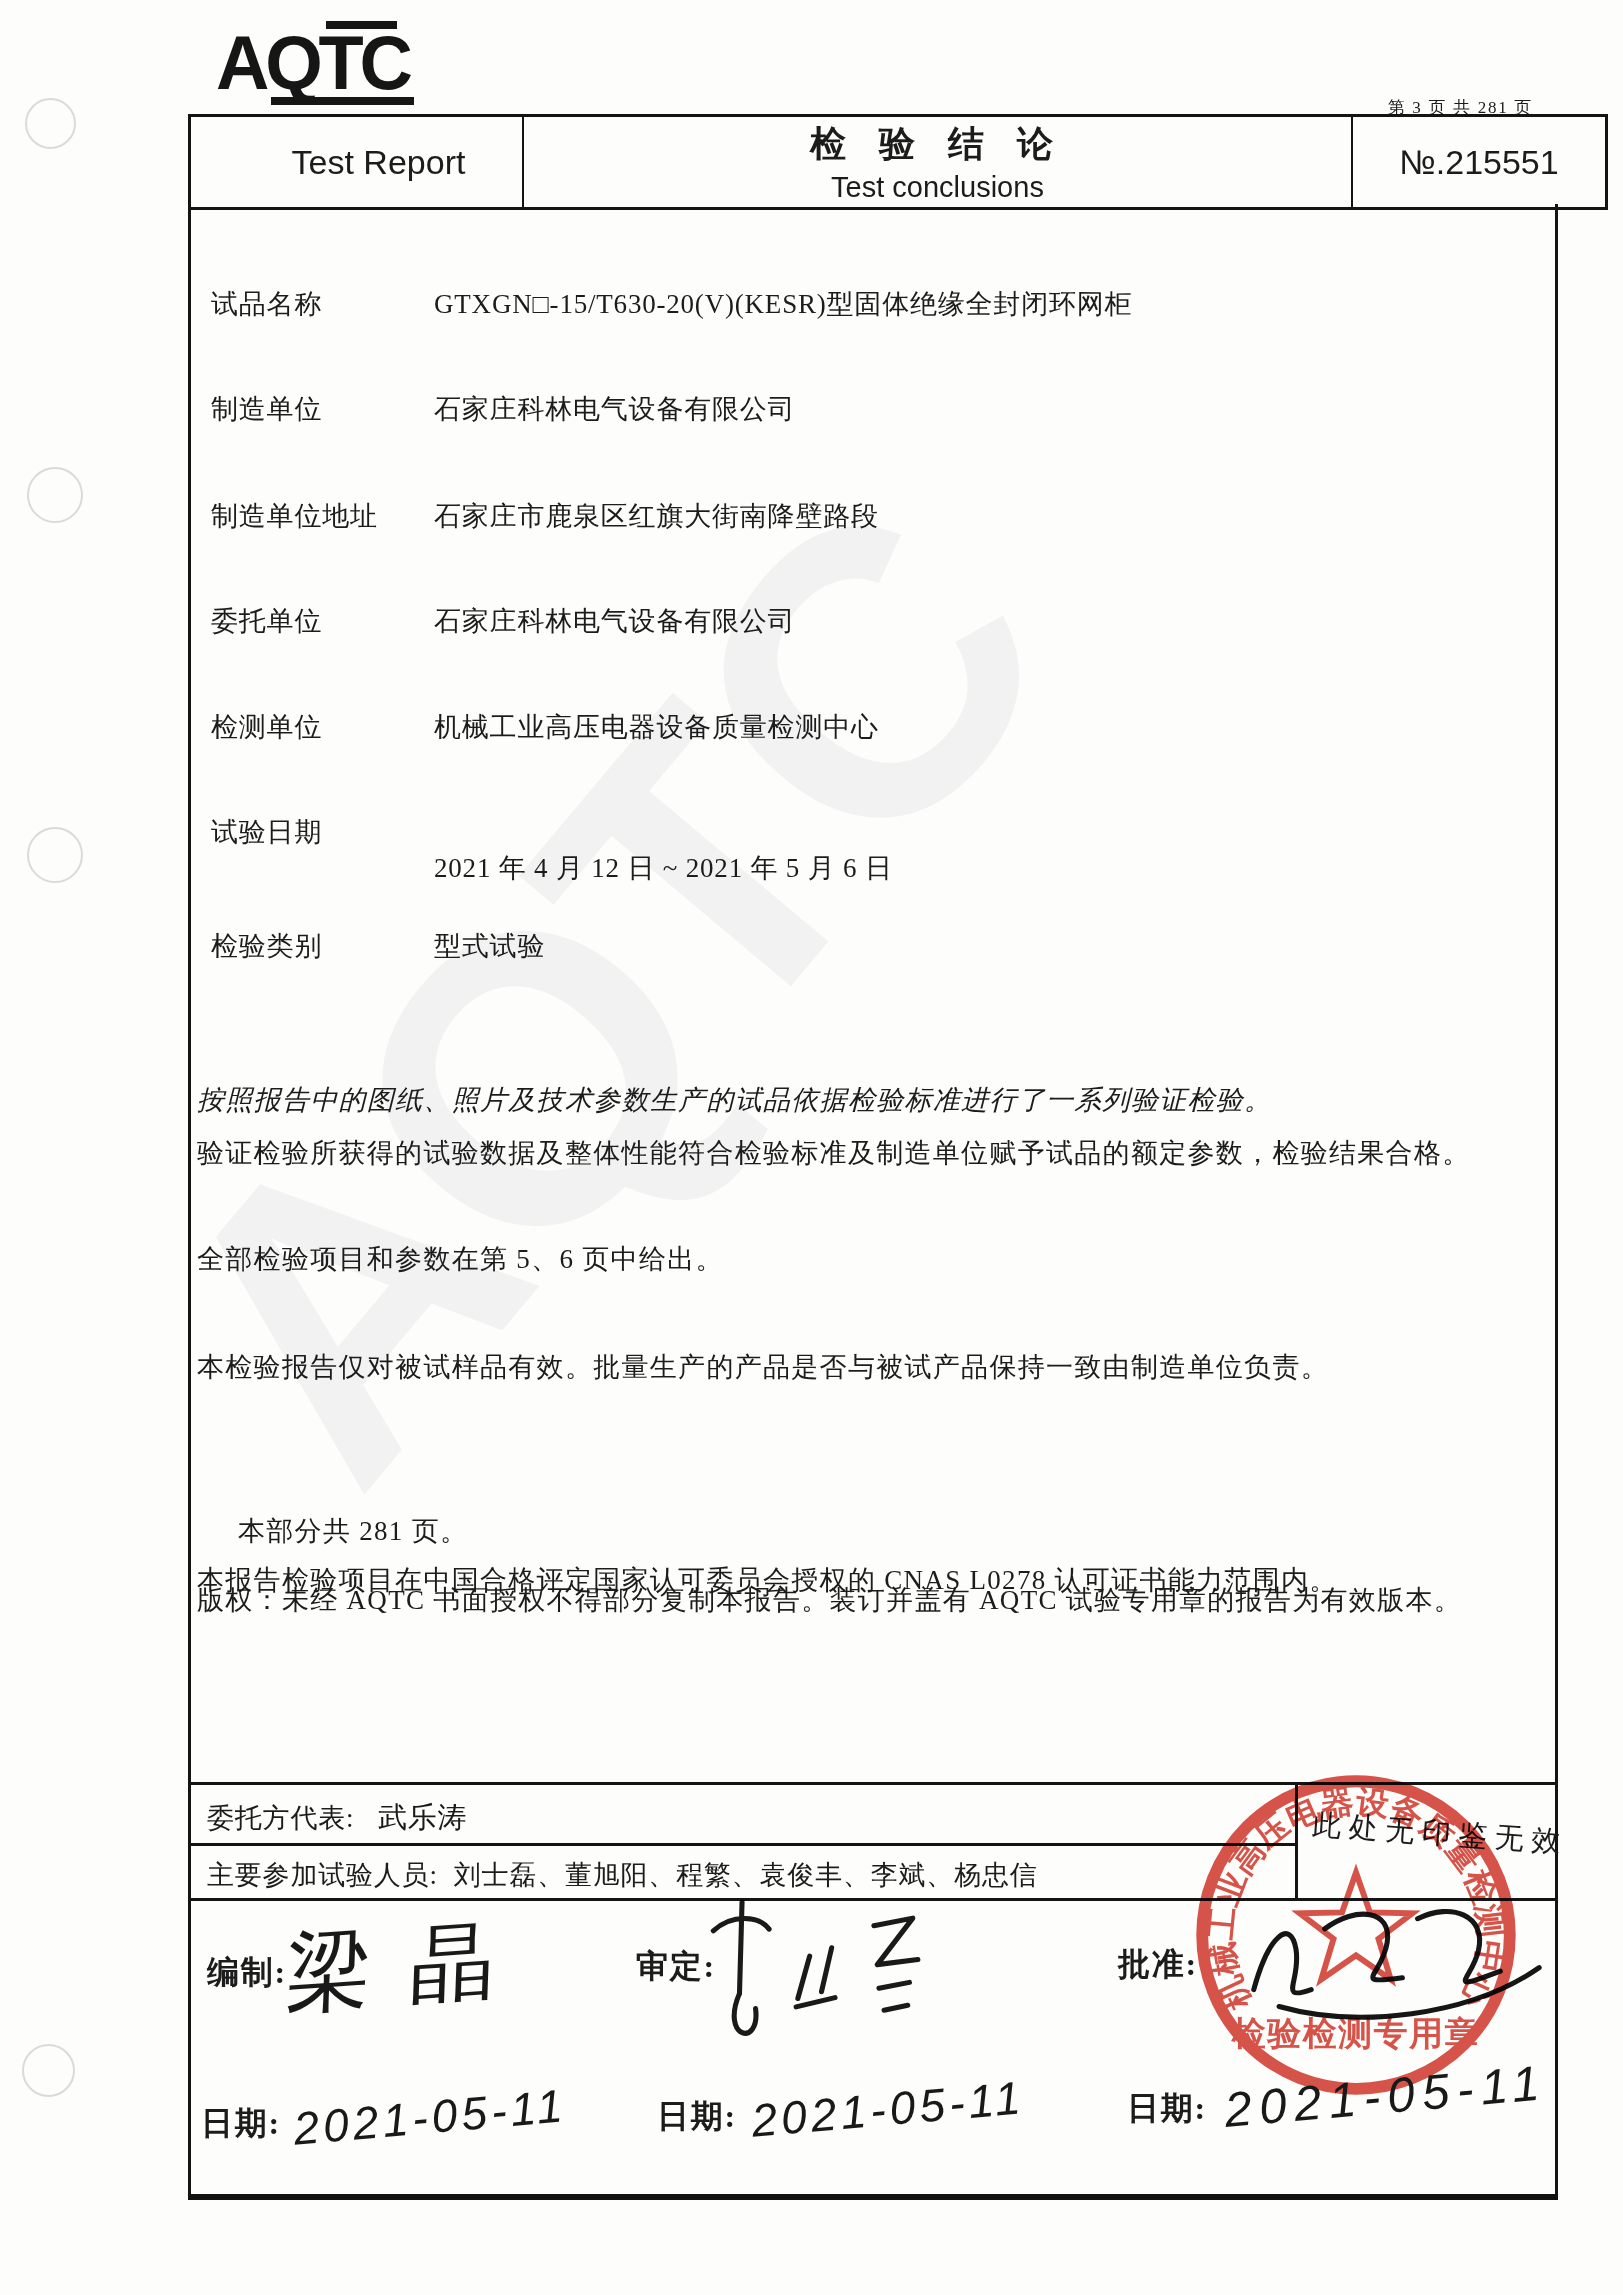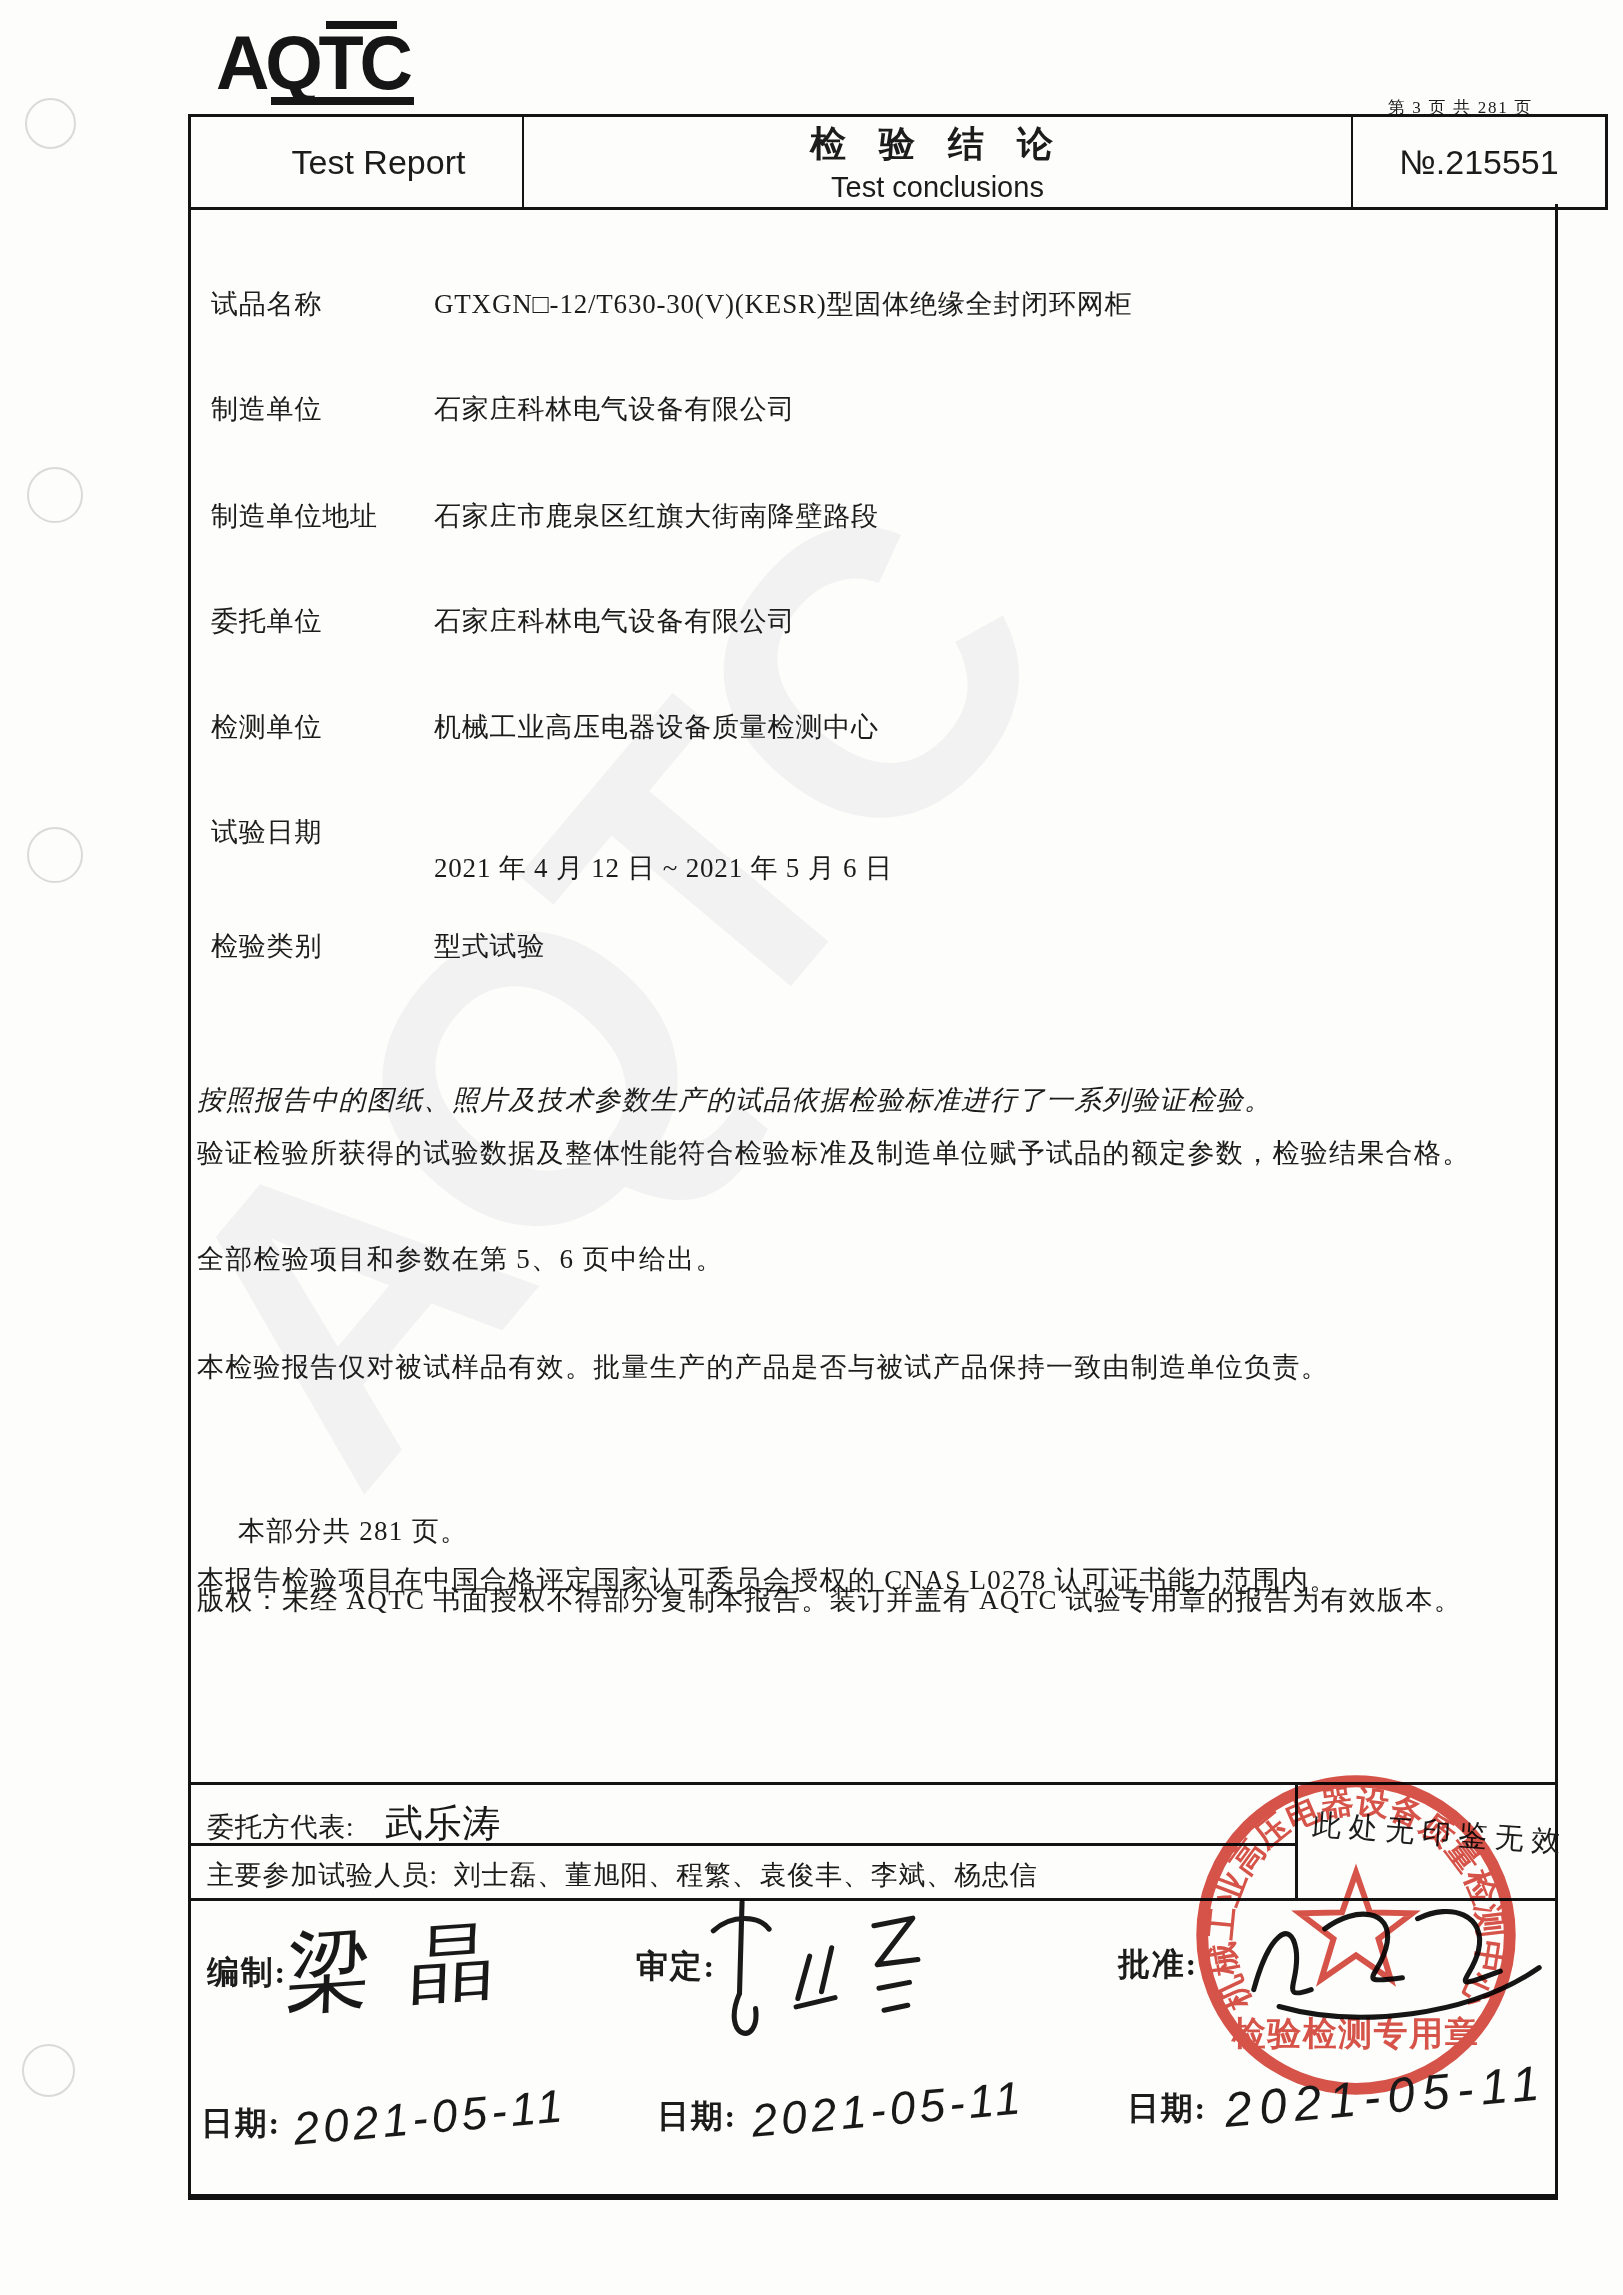--- a/index.html
+++ b/index.html
@@ -108,21 +108,21 @@
     </div>
     <div class="hdr-cell hdr-cell-right">
       <div class="hdr-no">№.215551</div>
     </div>
   </div>
 
   <div class="abs v-border" style="left:188px; top:204px; height:1995px;"></div>
   <div class="abs v-border" style="left:1555px; top:204px; height:1995px;"></div>
 
   <div class="abs field-label" style="top:286px;">试品名称</div>
-  <div class="abs field-value" style="top:286px;">GTXGN□-12/T630-30(V)(KESR)型固体绝缘全封闭环网柜</div>
+  <div class="abs field-value" style="top:286px;">GTXGN□-15/T630-20(V)(KESR)型固体绝缘全封闭环网柜</div>
 
   <div class="abs field-label" style="top:391px;">制造单位</div>
   <div class="abs field-value" style="top:391px;">石家庄科林电气设备有限公司</div>
 
   <div class="abs field-label" style="top:498px;">制造单位地址</div>
   <div class="abs field-value" style="top:498px;">石家庄市鹿泉区红旗大街南降壁路段</div>
 
   <div class="abs field-label" style="top:603px;">委托单位</div>
   <div class="abs field-value" style="top:603px;">石家庄科林电气设备有限公司</div>
 
@@ -144,21 +144,21 @@
   <div class="abs para" style="top:1582px;">版权：未经 AQTC 书面授权不得部分复制本报告。装订并盖有 AQTC 试验专用章的报告为有效版本。</div>
 
   <div class="abs h-line" style="left:188px; top:1782px; width:1370px;"></div>
   <div class="abs h-line" style="left:188px; top:1843px; width:1108px;"></div>
   <div class="abs h-line" style="left:188px; top:1898px; width:1370px;"></div>
   <div class="abs v-border" style="left:1295px; top:1782px; height:116px;"></div>
   <div class="abs" style="left:188px; top:2194px; width:1370px; height:6px; background:#111;"></div>
 
   <div class="abs foot-text" style="left:207px; top:1798px;">
     <span>委托方代表:</span>
-    <span class="handwriting" style="font-size:38px; margin-left:23px;">武乐涛</span>
+    <span class="handwriting" style="font-size:29px; margin-left:16px;">武乐涛</span>
   </div>
 
   <div class="abs foot-text" style="left:207px; top:1857px;">
     <span>主要参加试验人员:</span>
     <span style="margin-left:8.5px;">刘士磊、董旭阳、程繁、袁俊丰、李斌、杨忠信</span>
   </div>
 
   <div class="abs stamp-note" style="left:1312px; top:1814px;">此处无印鉴无效</div>
 
   <div class="abs sig-label" style="left:207px;  top:1951px;">编制:</div>

